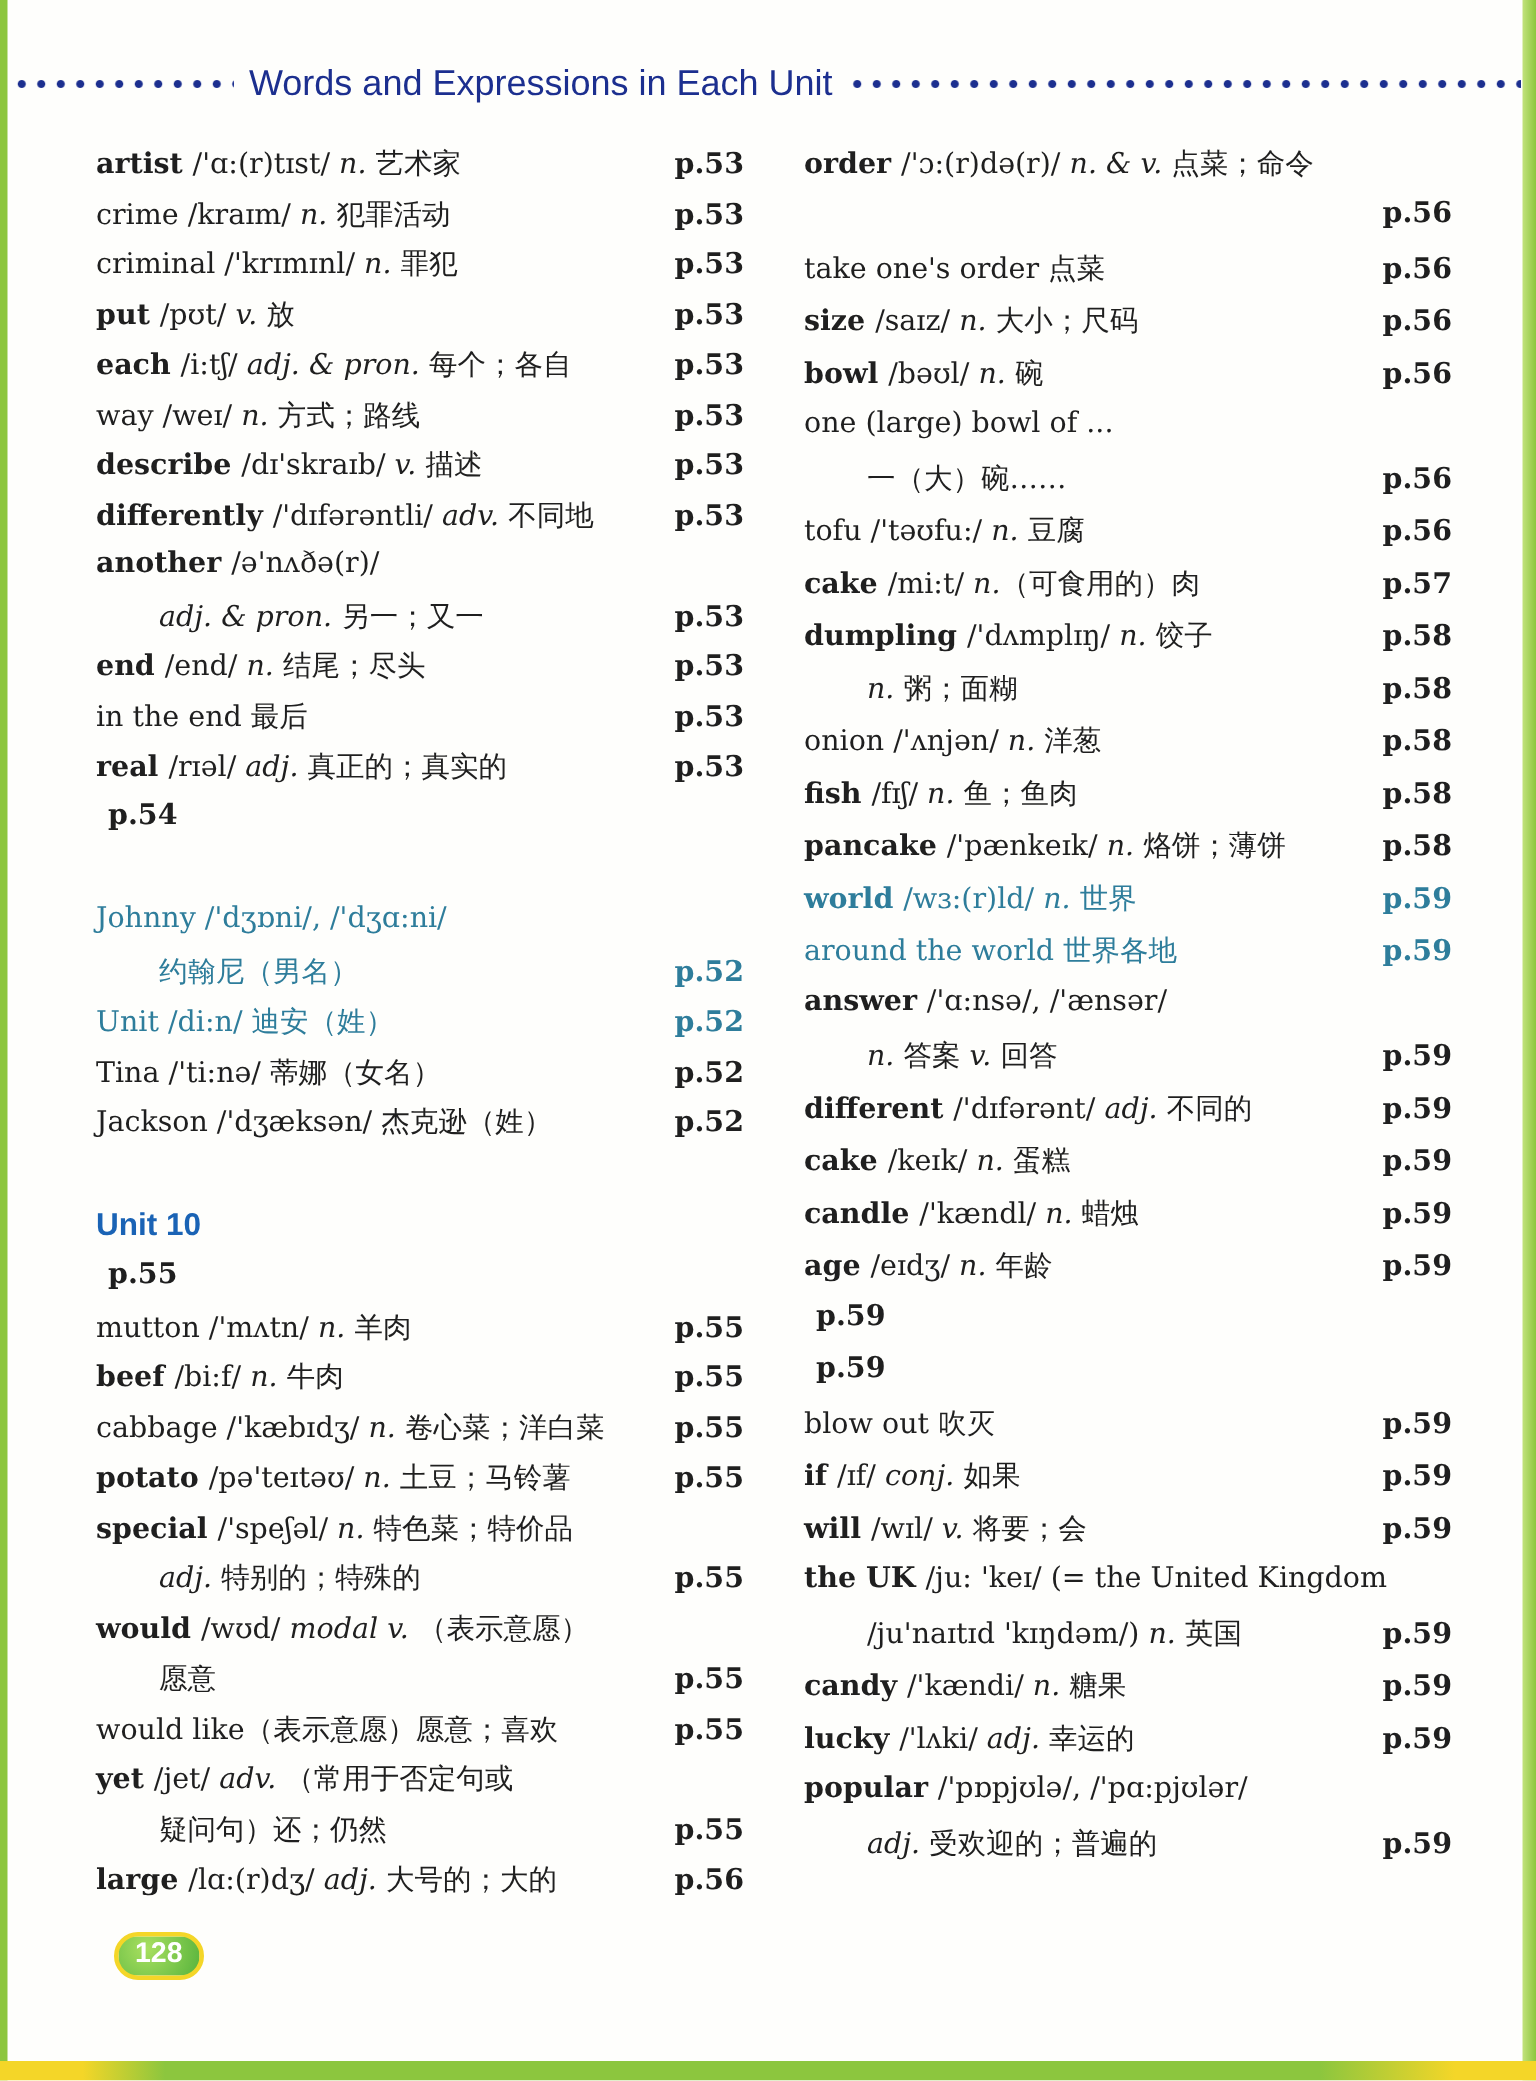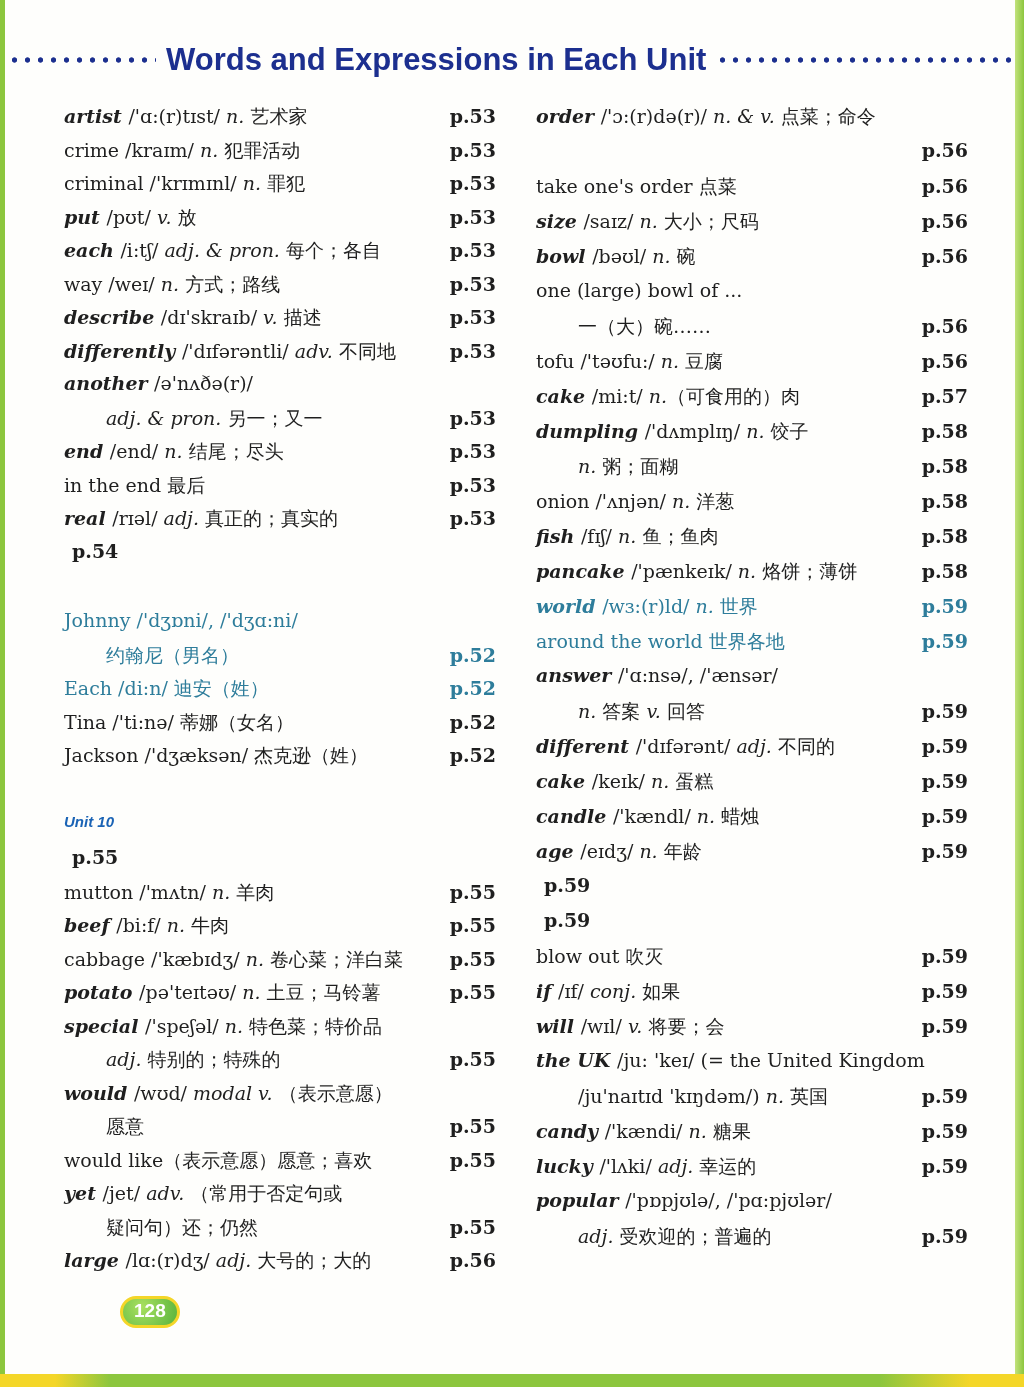--- a/index.html
+++ b/index.html
@@ -24,40 +24,40 @@
   .header { display:flex; align-items:center; gap:10px; padding:42px 10px 0 8px; }
   .dots {
     height:12px;
     background-image:radial-gradient(circle, var(--c-title) 2.3px, transparent 3px);
     background-size:13px 12px; background-repeat:repeat-x; background-position:left center;
   }
   .dots.dots-left { width:148px; }
   .dots.dots-right { flex:1; }
   .title {
     font-family:"Liberation Sans","DejaVu Sans",sans-serif;
-    font-weight:bold; font-size:31px; color:var(--c-title); white-space:nowrap;
+    font-weight:normal; font-size:24px; color:var(--c-title); white-space:nowrap;
   }
   
   .content { display:flex; gap:40px; margin-top:26px; padding:0 56px 0 64px; }
   .col { flex:1; min-width:0; }
   .entry { display:flex; align-items:baseline; height:33.5px; }
   .col-right .entry { height:35px; }
   .entry .text { flex:1; white-space:nowrap; overflow:visible; font-size:19px; }
   .entry .page { font-weight:bold; font-size:19px; padding-left:8px; white-space:nowrap; }
   .entry.indent .text { padding-left:42px; }
   .entry.gap { margin-top:36px; }
   .entry.teal { color:var(--c-teal); }
   .entry.unit .text {
     font-family:"Liberation Sans","DejaVu Sans",sans-serif;
-    color:var(--c-unit); font-weight:bold; font-size:15px;
-  }
-  .seg-b { font-weight:bold;font-style:italic; }
+    color:var(--c-unit); font-weight:bold; font-size:21px;
+  }
+  .seg-b { font-weight:bold; }
   .seg-i { font-style:italic; }
   
-  .footer { margin-top:14px; padding-left:120px; }
+  .footer { margin-top:14px; padding-left:76px; }
   .badge {
     display:inline-block; min-width:48px; text-align:center;
     padding:1px 11px 3px; border-radius:16px;
     background:radial-gradient(circle at 35% 30%, #a9e060, var(--c-badge));
     border:3px solid var(--c-yellow);
     color:#ffffff; font-weight:bold; font-size:19px;
     font-family:"Liberation Sans","DejaVu Sans",sans-serif;
   }
 </style>
 </head>
@@ -132,21 +132,21 @@
       </div>
       <div class="entry gap teal">
         <span class="text"><span class="seg-r">Johnny /'dʒɒni/, /'dʒɑ:ni/</span></span>
         <span class="page"></span>
       </div>
       <div class="entry indent teal">
         <span class="text"><span class="seg-r">约翰尼（男名）</span></span>
         <span class="page">p.52</span>
       </div>
       <div class="entry teal">
-        <span class="text"><span class="seg-r">Each /di:n/ 迪安（姓）</span></span>
+        <span class="text"><span class="seg-r">Unit /di:n/ 迪安（姓）</span></span>
         <span class="page">p.52</span>
       </div>
       <div class="entry">
         <span class="text"><span class="seg-r">Tina /'ti:nə/ 蒂娜（女名）</span></span>
         <span class="page">p.52</span>
       </div>
       <div class="entry">
         <span class="text"><span class="seg-r">Jackson /'dʒæksən/ 杰克逊（姓）</span></span>
         <span class="page">p.52</span>
       </div>

